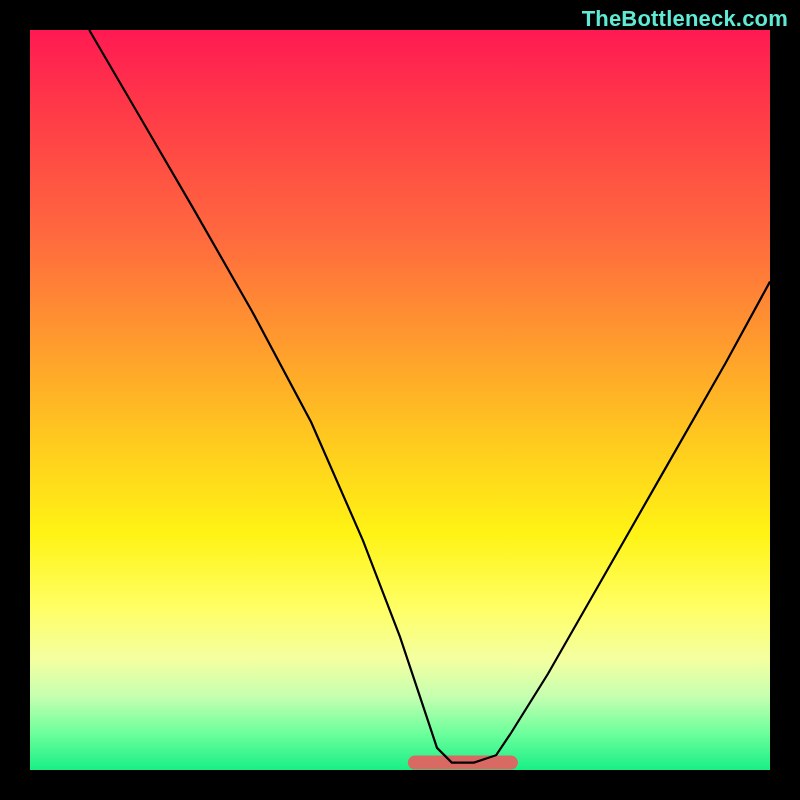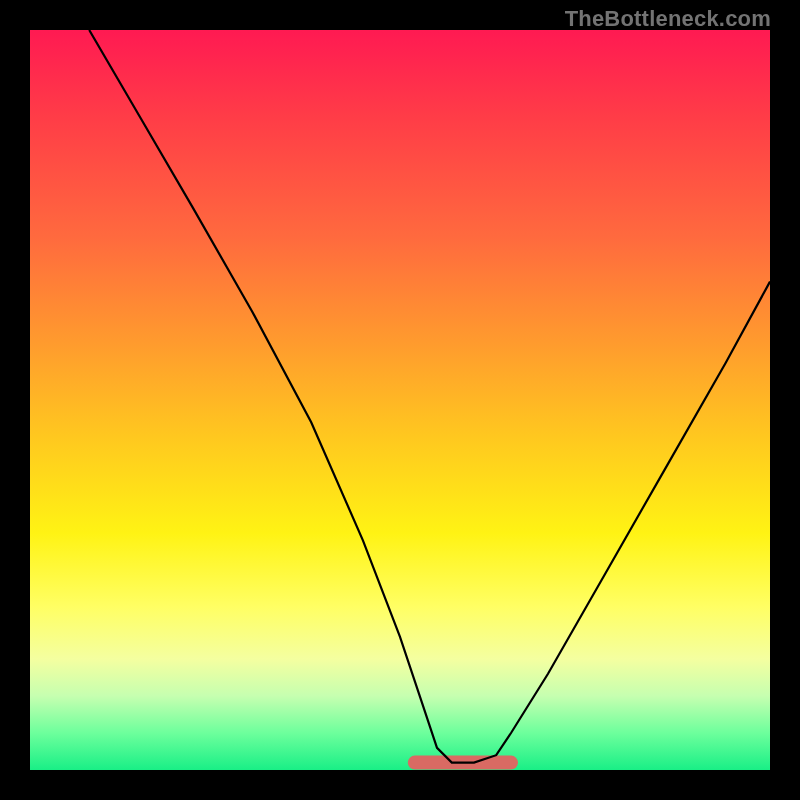--- a/index.html
+++ b/index.html
@@ -13,22 +13,22 @@
   }
   .frame {
     position: relative;
     width: 800px;
     height: 800px;
     background: #000;
   }
   .watermark {
     position: absolute;
     top: 6px;
-    right: 29px;
-    color: #737373;
+    right: 12px;
+    color: #5eead4;
     font-size: 22px;
     font-weight: 600;
     letter-spacing: 0.2px;
     z-index: 50;
   }
   .plot-area {
     position: absolute;
     left: 30px;
     top: 30px;
     width: 740px;

